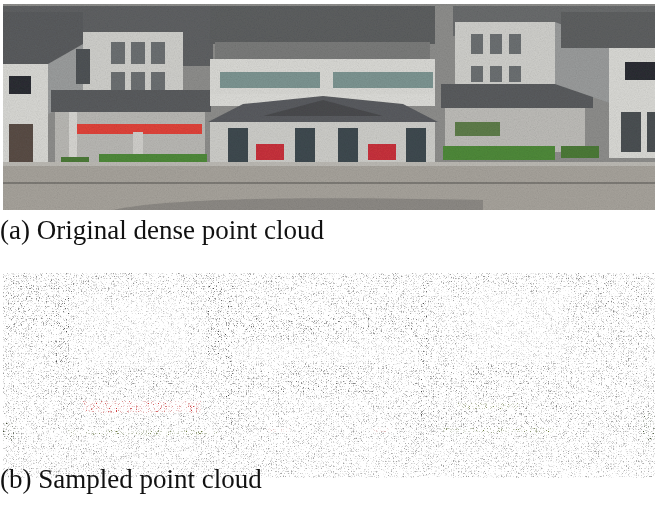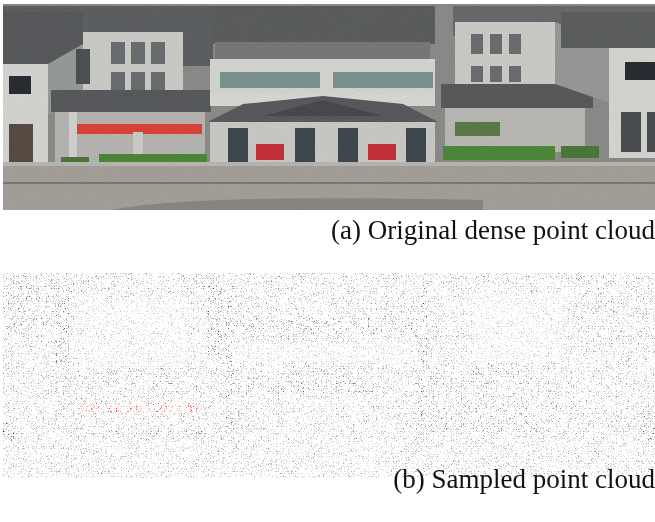--- a/index.html
+++ b/index.html
@@ -1,21 +1,21 @@
 <!DOCTYPE html>
 <html><head>
   <meta charset="utf-8">
   <style>
     html, body { margin: 0; padding: 0; background: #ffffff; }
     body { width: 655px; height: 522px; position: relative; overflow: hidden;
            font-family: "Liberation Serif", "DejaVu Serif", serif; }
     .panel { position: absolute; overflow: hidden; }
     #panel-a { left: 3px; top: 4px; width: 652px; height: 206px; background: #8a8a88; }
     #panel-b { left: 3px; top: 273px; width: 652px; height: 205px; background: #e9e9e9; }
-    .caption { position: absolute; left: 0; width: 655px; text-align: right;
+    .caption { position: absolute; left: 0; width: 655px; text-align: left;
                color: #111; font-size: 27px; line-height: 32px; }
     #caption-a { top: 214px; }
     #caption-b { top: 463px; }
     svg { display: block; }
   </style>
 </head>
 <body>
 
 <div class="panel" id="panel-a">
   <svg width="652" height="206" viewBox="0 0 652 206">

